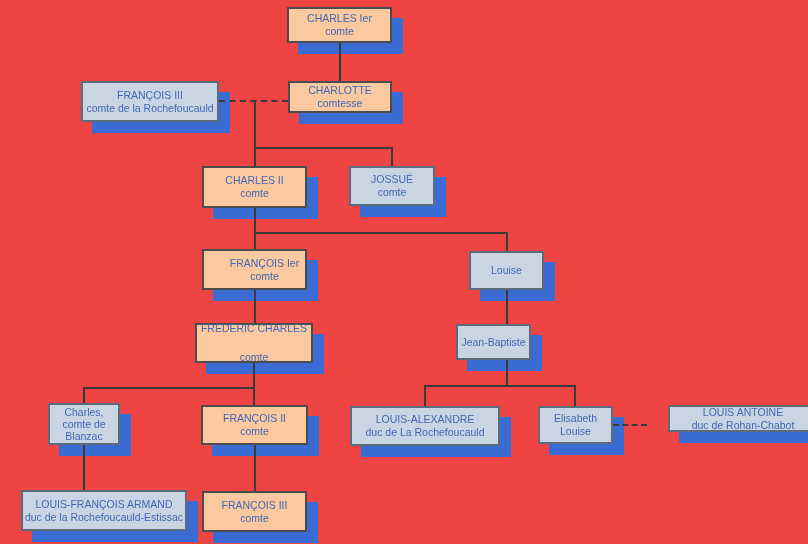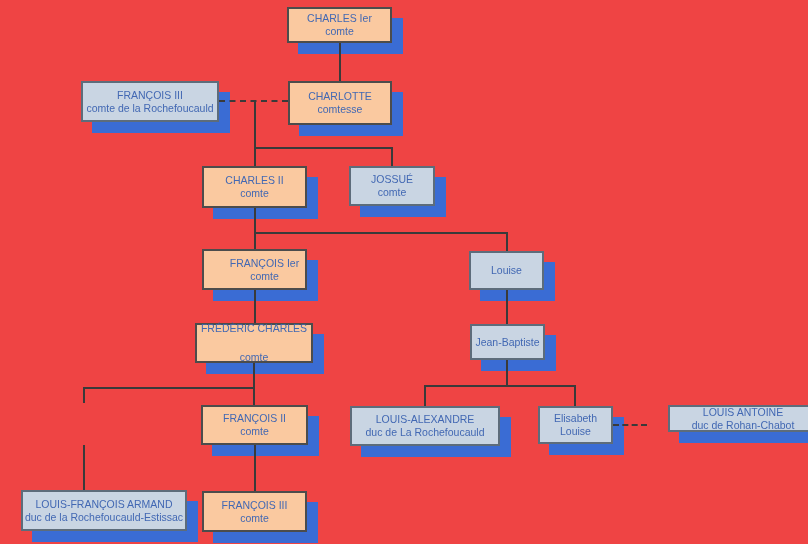--- a/index.html
+++ b/index.html
@@ -46,21 +46,21 @@
   <div class="node orange" style="left:287px; top:7px; width:105px; height:36px;">
     <span>CHARLES Ier</span>
     <span>comte</span>
   </div>
 
   <div class="node blue" style="left:81px; top:81px; width:138px; height:41px;">
     <span>FRANÇOIS III</span>
     <span>comte de la Rochefoucauld</span>
   </div>
 
-  <div class="node orange" style="left:288px; top:81px; width:104px; height:44px;">
+  <div class="node orange" style="left:288px; top:81px; width:104px; height:32px;">
     <span>CHARLOTTE</span>
     <span>comtesse</span>
   </div>
 
   <div class="node orange" style="left:202px; top:166px; width:105px; height:42px;">
     <span>CHARLES II</span>
     <span>comte</span>
   </div>
 
   <div class="node blue" style="left:349px; top:166px; width:86px; height:40px;">
@@ -75,24 +75,29 @@
 
   <div class="node blue" style="left:469px; top:251px; width:75px; height:39px;">
     <span>Louise</span>
   </div>
 
   <div class="node orange" style="left:195px; top:323px; width:118px; height:40px;gap:16px;">
     <span>FRÉDÈRIC CHARLES</span>
     <span>comte</span>
   </div>
 
-  <div class="node blue" style="left:470px; top:324px; width:75px; height:36px;">
+  <div class="node blue" style="left:456px; top:324px; width:75px; height:36px;">
     <span>Jean-Baptiste</span>
   </div>
 
+  <div class="node blue" style="left:48px; top:403px; width:72px; height:42px; line-height:12px;">
+    <span>Charles,</span>
+    <span>comte de</span>
+    <span>Blanzac</span>
+  </div>
 
   <div class="node orange" style="left:201px; top:405px; width:107px; height:40px;">
     <span>FRANÇOIS II</span>
     <span>comte</span>
   </div>
 
   <div class="node blue" style="left:350px; top:406px; width:150px; height:40px;">
     <span>LOUIS-ALEXANDRE</span>
     <span>duc de La Rochefoucauld</span>
   </div>

